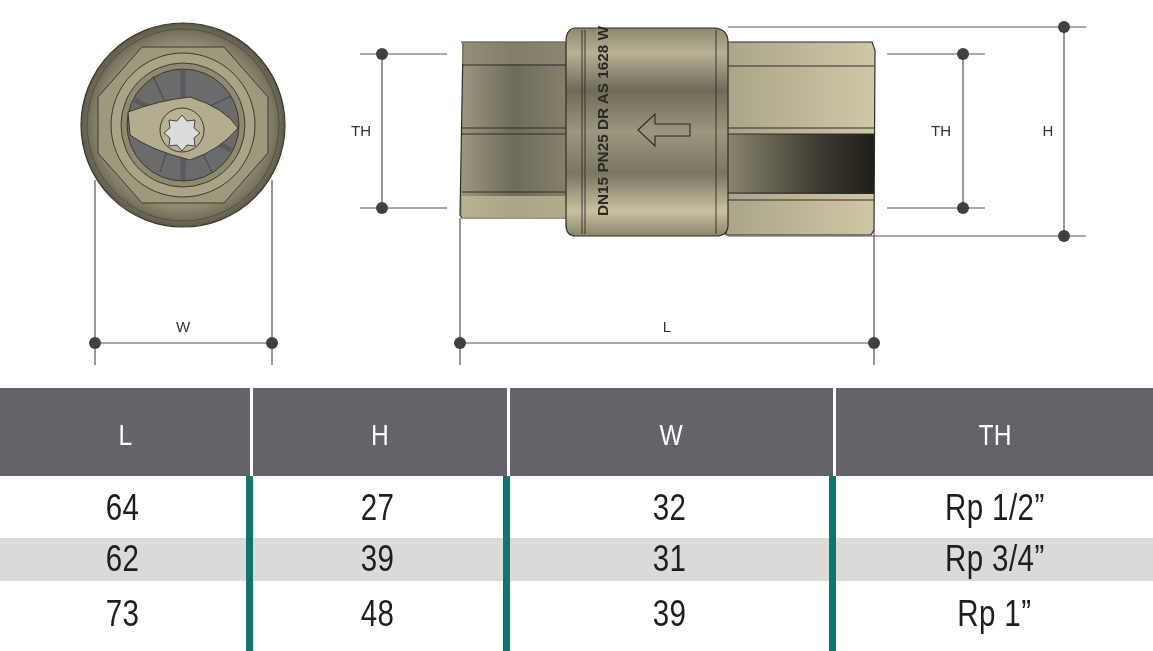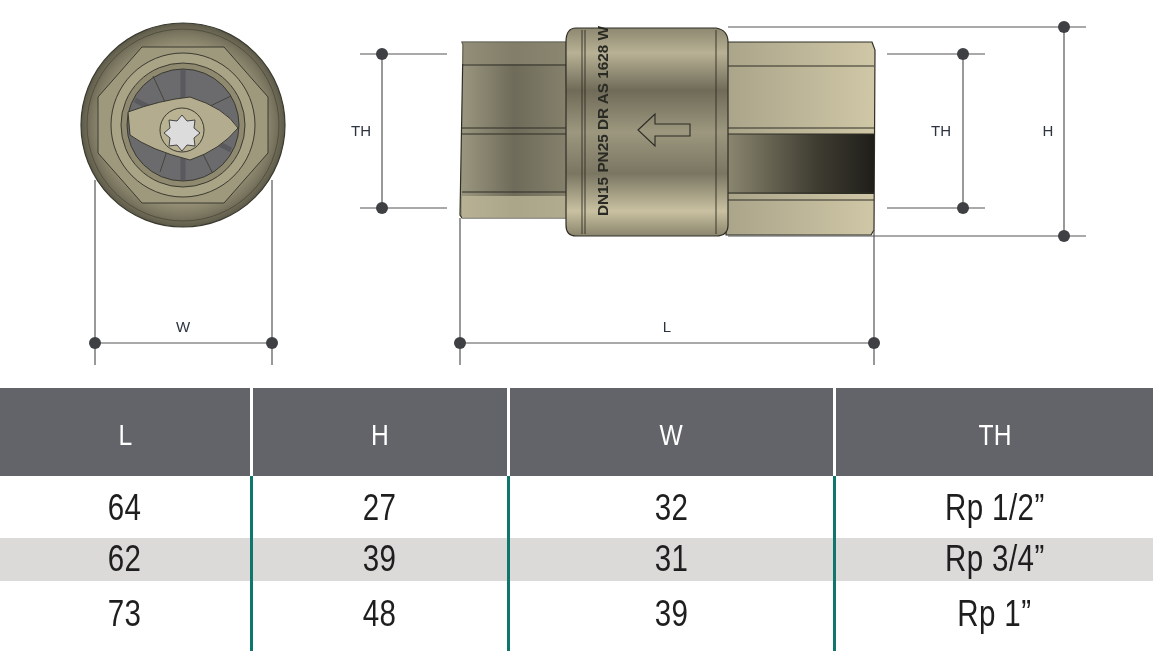--- a/index.html
+++ b/index.html
@@ -7,21 +7,21 @@
          font-family: "Liberation Sans", "DejaVu Sans", sans-serif; }
   .drawing { position: absolute; left: 0; top: 0; width: 1153px; height: 380px; }
   .dim-label { font-family: "Liberation Sans", sans-serif; font-size: 15px; fill: #2c3440; }
   .spec-table { position: absolute; left: 0; top: 388px; width: 1153px; height: 263px;
                 border-collapse: separate; border-spacing: 0; table-layout: fixed; }
   .spec-table th, .spec-table td { padding: 0; text-align: center; vertical-align: middle;
                 font-family: "Liberation Sans Narrow", "Liberation Sans", sans-serif; }
   .spec-table th { background: #636469; color: #ffffff; font-weight: normal; font-size: 30px;
                    height: 82px; border-right: 3px solid #ffffff; padding-top: 6px; }
   .spec-table th:last-child, .spec-table td:last-child { border-right: none; }
-  .spec-table td { color: #1e1e1e; font-size: 36px; border-right: 3px solid #0f766e;
+  .spec-table td { color: #1e1e1e; font-size: 36px; border-right: 7px solid #0f766e;
                    letter-spacing: 0.5px; }
   .spec-table tr.r1 td { height: 60px; background: #ffffff; padding-top: 2px; }
   .spec-table tr.r2 td { height: 36px; background: #dcd9d9; }
   .spec-table tr.r3 td { height: 66px; background: #ffffff; padding-bottom: 4px; }
   .narrow { display: inline-block; transform: scaleX(0.82); transform-origin: center; }
 </style>
 </head>
 <body>
 
 <svg class="drawing" viewBox="0 0 1153 380" xmlns="http://www.w3.org/2000/svg">

